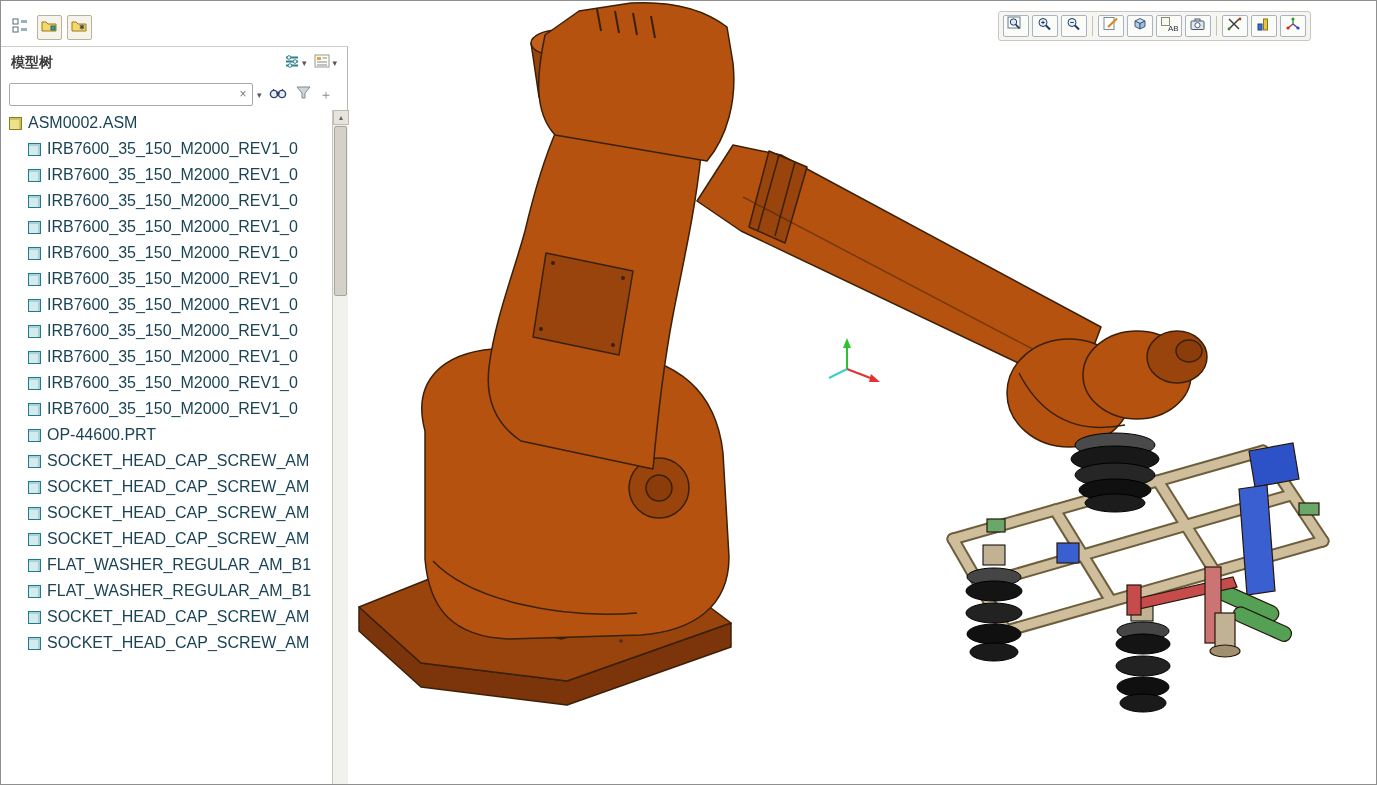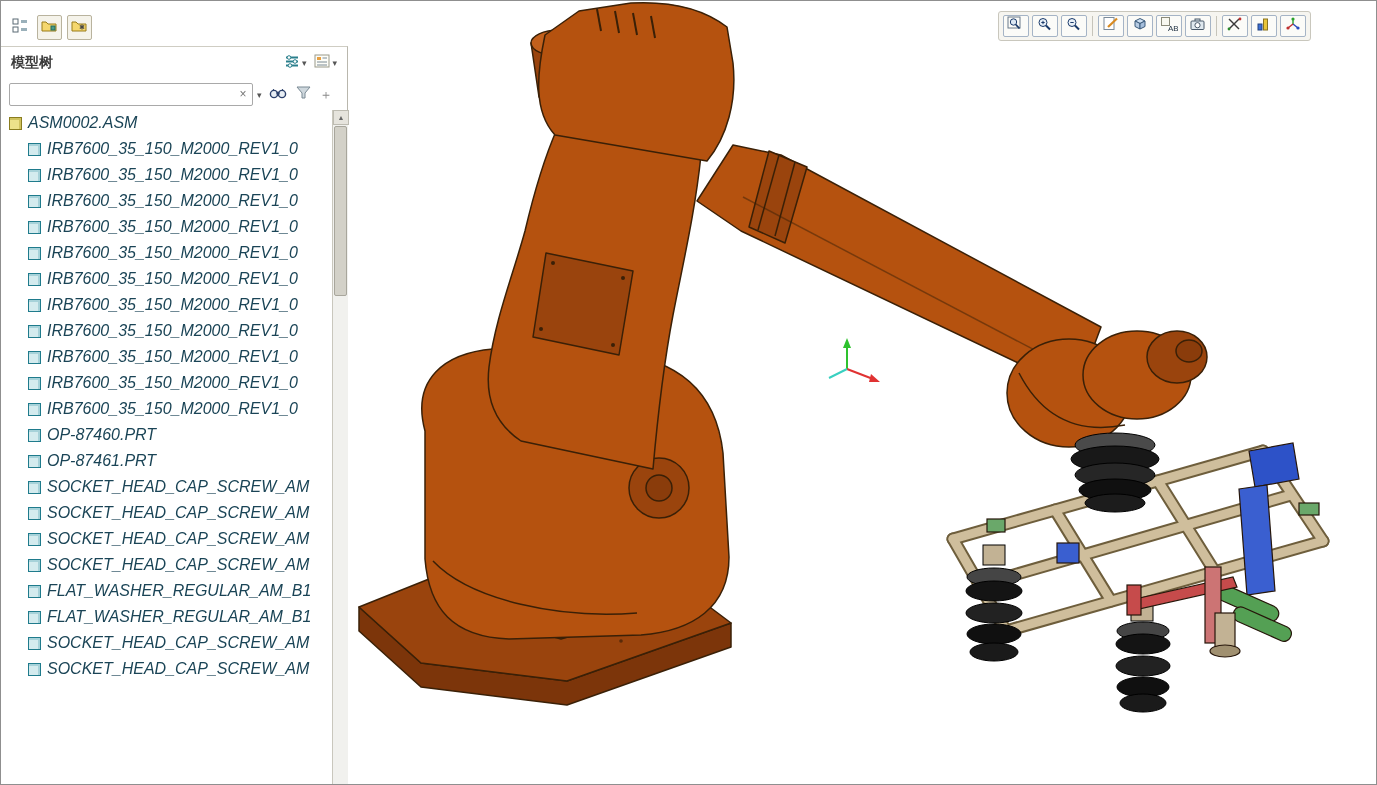--- a/index.html
+++ b/index.html
@@ -28,21 +28,21 @@
   .ph-btn { display:flex; align-items:center; gap:2px; padding:2px 3px; border:1px solid transparent; border-radius:2px; }
   .caret { font-size:9px; color:#555; }
 
   .search-row { position:absolute; left:0; top:32px; width:100%; height:31px; display:flex; align-items:center; padding:0 4px 0 8px; gap:4px; }
   .search-box { position:relative; width:244px; height:23px; }
   .search-box input { width:100%; height:100%; border:1px solid #a9a9a9; border-radius:2px; padding:0 18px 0 5px; font-size:12px; color:#222; outline:none; }
   .search-clear { position:absolute; right:3px; top:2px; width:14px; height:17px; display:flex; align-items:center; justify-content:center; color:#777; font-size:12px; }
   .sr-btn { display:flex; align-items:center; justify-content:center; padding:2px; }
 
   .tree { position:absolute; left:0; top:63px; width:331px; height:715px; overflow:hidden; background:#fff; }
-  .trow { height:26px; display:flex; align-items:center; gap:6px; padding-left:27px; white-space:nowrap;font-style:italic; }
+  .trow { height:26px; display:flex; align-items:center; gap:6px; padding-left:27px; white-space:nowrap; }
   .trow.root { padding-left:8px; }
   .tlabel { font-size:16px; color:#1a4456; }
   .ticon { flex:0 0 13px; width:13px; height:13px; border:1px solid #1f7b8c; background:#d4ebee; box-shadow:inset -2px 2px 0 #a7d2d9; }
   .ticon.asm { border-color:#8a7d1f; background:#ece28a; box-shadow:inset -2px 2px 0 #cfc25e; }
 
   
   .vscroll { position:absolute; left:331px; top:63px; width:16px; height:715px; background:#f1f1ee; border-left:1px solid #c9c7bd; }
   .vs-arrow { position:absolute; left:0; width:16px; height:15px; display:flex; align-items:center; justify-content:center; font-size:7px; color:#666; background:#e6e4dd; border:1px solid #bdbbb1; }
   .vs-arrow.up { top:0; }
   .vs-thumb { position:absolute; left:1px; top:16px; width:13px; height:170px; background:#d3d1c8; border:1px solid #a8a69c; border-radius:2px; }
@@ -406,25 +406,21 @@
       <div class="trow">
           <span class="ticon"></span>
           <span class="tlabel">IRB7600_35_150_M2000_REV1_0</span>
         </div>
       <div class="trow">
           <span class="ticon"></span>
           <span class="tlabel">IRB7600_35_150_M2000_REV1_0</span>
         </div>
       <div class="trow">
           <span class="ticon"></span>
-          <span class="tlabel">OP-87460.PRT</span>
-        </div>
-      <div class="trow">
-          <span class="ticon"></span>
-          <span class="tlabel">OP-87461.PRT</span>
+          <span class="tlabel">OP-44600.PRT</span>
         </div>
       <div class="trow">
           <span class="ticon"></span>
           <span class="tlabel">SOCKET_HEAD_CAP_SCREW_AM</span>
         </div>
       <div class="trow">
           <span class="ticon"></span>
           <span class="tlabel">SOCKET_HEAD_CAP_SCREW_AM</span>
         </div>
       <div class="trow">

